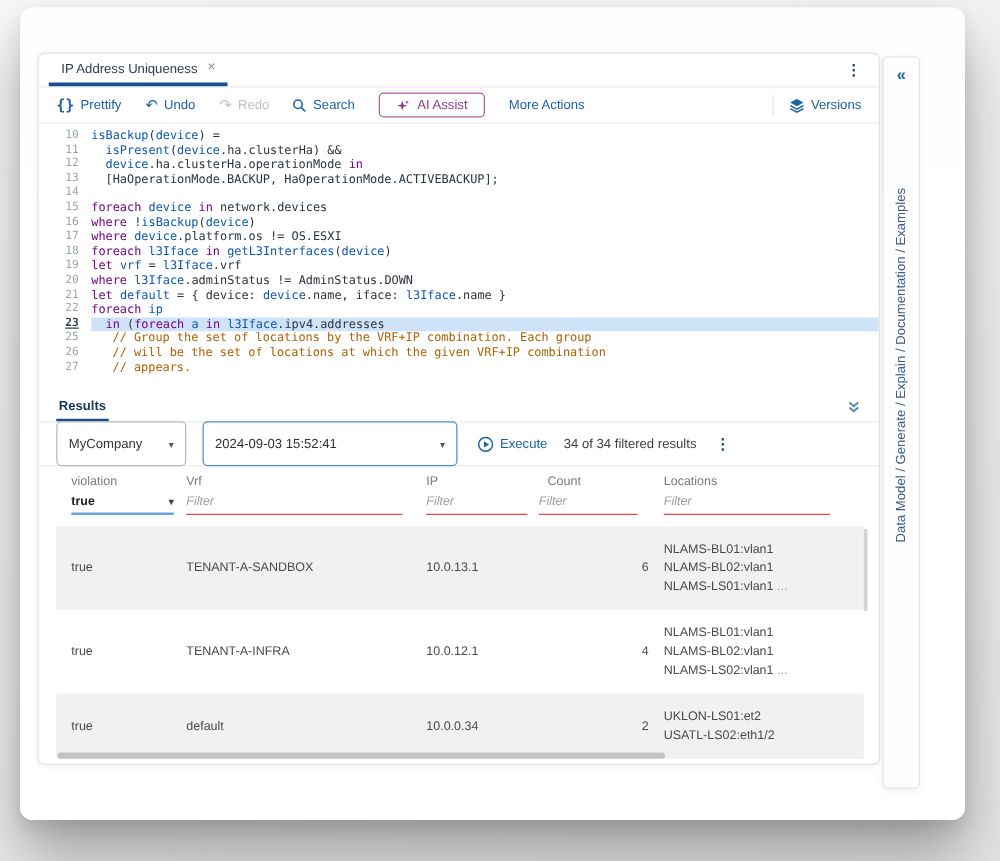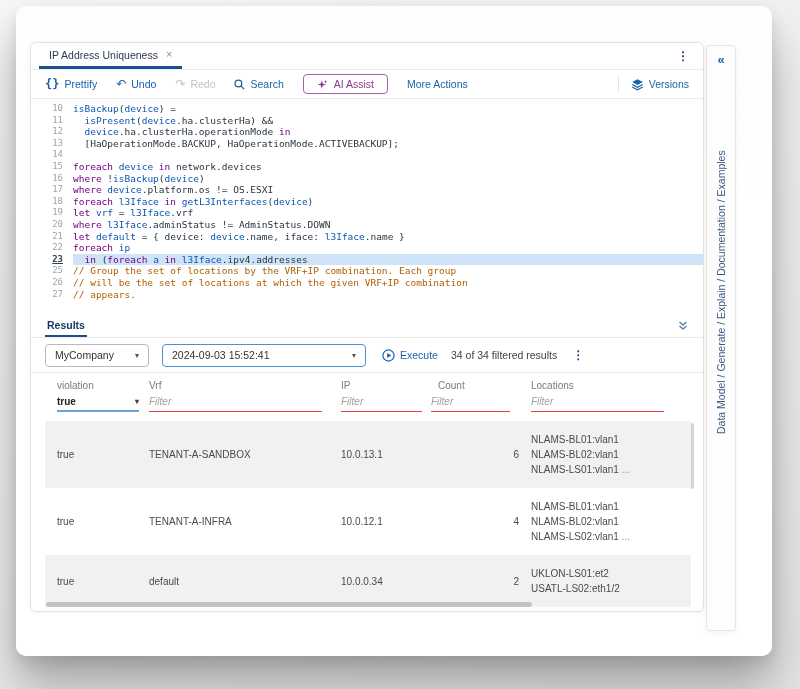--- a/index.html
+++ b/index.html
@@ -43,33 +43,33 @@
   .editor{flex:none;height:212px;padding-top:4px;overflow:hidden;background:#fff;}
   .code-line{display:flex;height:11.6px;line-height:11.6px;
              font-family:"DejaVu Sans Mono",monospace;font-size:9.5px;white-space:pre;}
   .lineno{width:32px;text-align:right;padding-right:10px;color:#9aa5ad;flex:none;font-size:9px;}
   .code-line.hl .lineno{color:#33424e;font-weight:bold;text-decoration:underline;}
   .line-content{flex:1;}
   .code-line.hl .line-content{background:#cfe3f8;}
   .tk-kw{color:#770088;}
   .tk-id{color:#0b57b0;}
   .tk-pl{color:#2a3440;}
-  .tk-cm{color:#b06000;}
+  .tk-cm{color:#b06000;margin-left:17px;}
   .selbox{border:1px solid #8ab0dc;border-left:2px solid #4a7fc1;margin-left:-2px;}
   
   .results-tabs{height:22px;border-bottom:1px solid #ececec;display:flex;align-items:stretch;
                 padding:0 14px;flex:none;}
   .results-label{display:flex;align-items:center;font-size:10.5px;font-weight:bold;color:#16365e;
                  border-bottom:2px solid #1b4e8e;padding:0 2px;}
   .results-collapse{margin-left:auto;align-self:center;display:flex;}
   
   .controls{height:34px;display:flex;align-items:center;padding:0 14px;gap:13px;flex:none;
             border-bottom:1px solid #ececec;}
   .select{height:23px;border:1px solid #b9b9b9;border-radius:4px;display:flex;align-items:center;
-          padding:4px 9px;font-size:10.5px;color:#333;box-sizing:border-box;background:#fff;}
+          padding:17px 9px;font-size:10.5px;color:#333;box-sizing:border-box;background:#fff;}
   .net-select{width:104px;}
   .snap-select{width:204px;border:1.5px solid #4a90d9;}
   .caret{margin-left:auto;color:#555;font-size:8px;}
   .execute{display:flex;align-items:center;gap:5px;color:#1a62a8;font-size:10.5px;margin-left:3px;}
   .count-text{color:#3f3f3f;font-size:10.5px;}
   .controls-kebab{color:#17427a;font-size:12px;font-weight:bold;margin-left:2px;}
   
   .table-area{flex:1;position:relative;font-size:10px;color:#4a4a4a;overflow:hidden;}
   .tgrid{display:grid;grid-template-columns:92px 192px 90px 88px 12px 1fr;}
   .thead{margin:0 14px;padding:7px 10px 2px 12px;color:#7a7a7a;}

